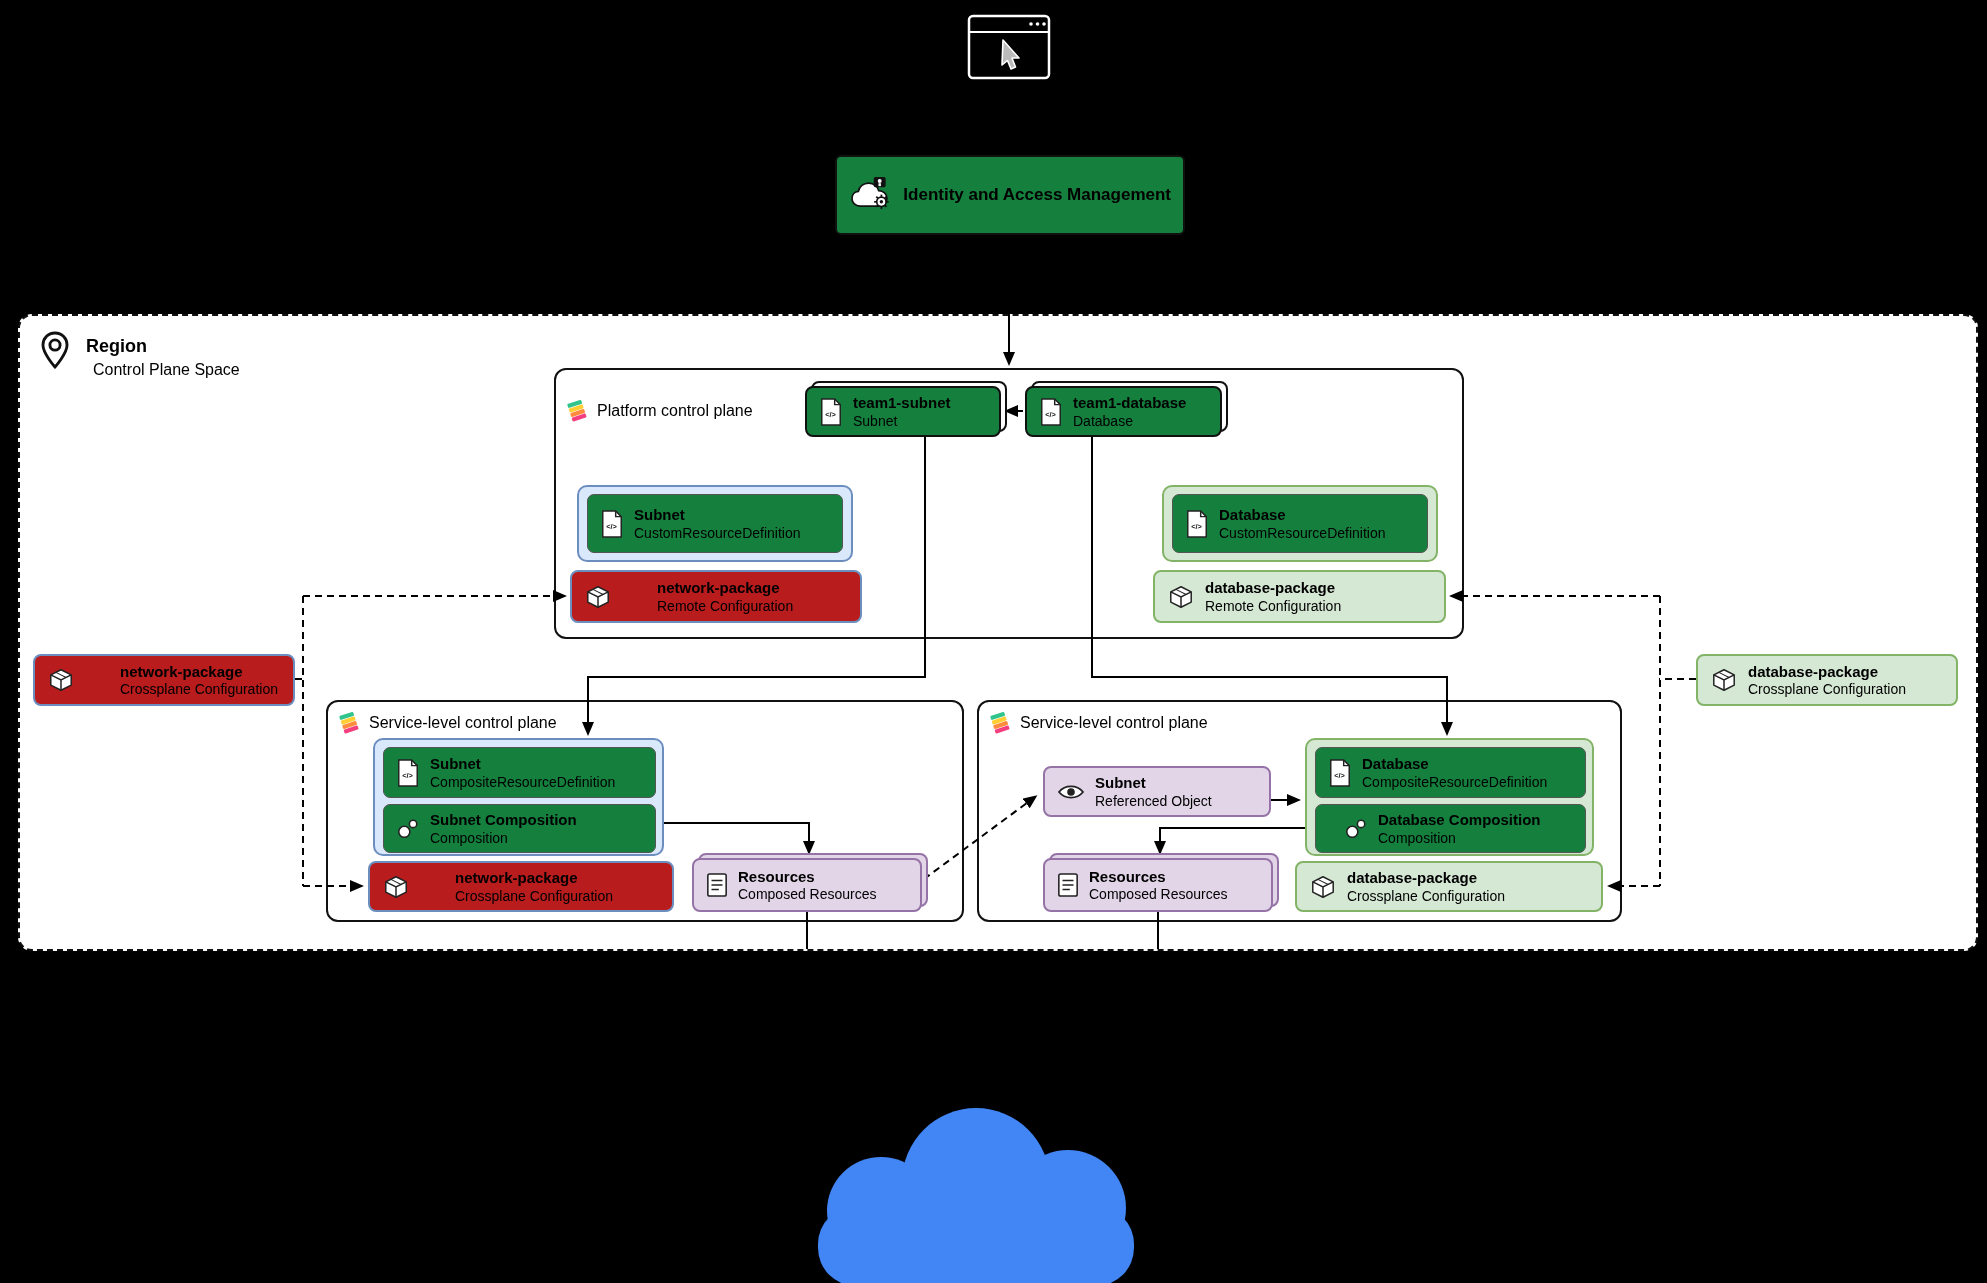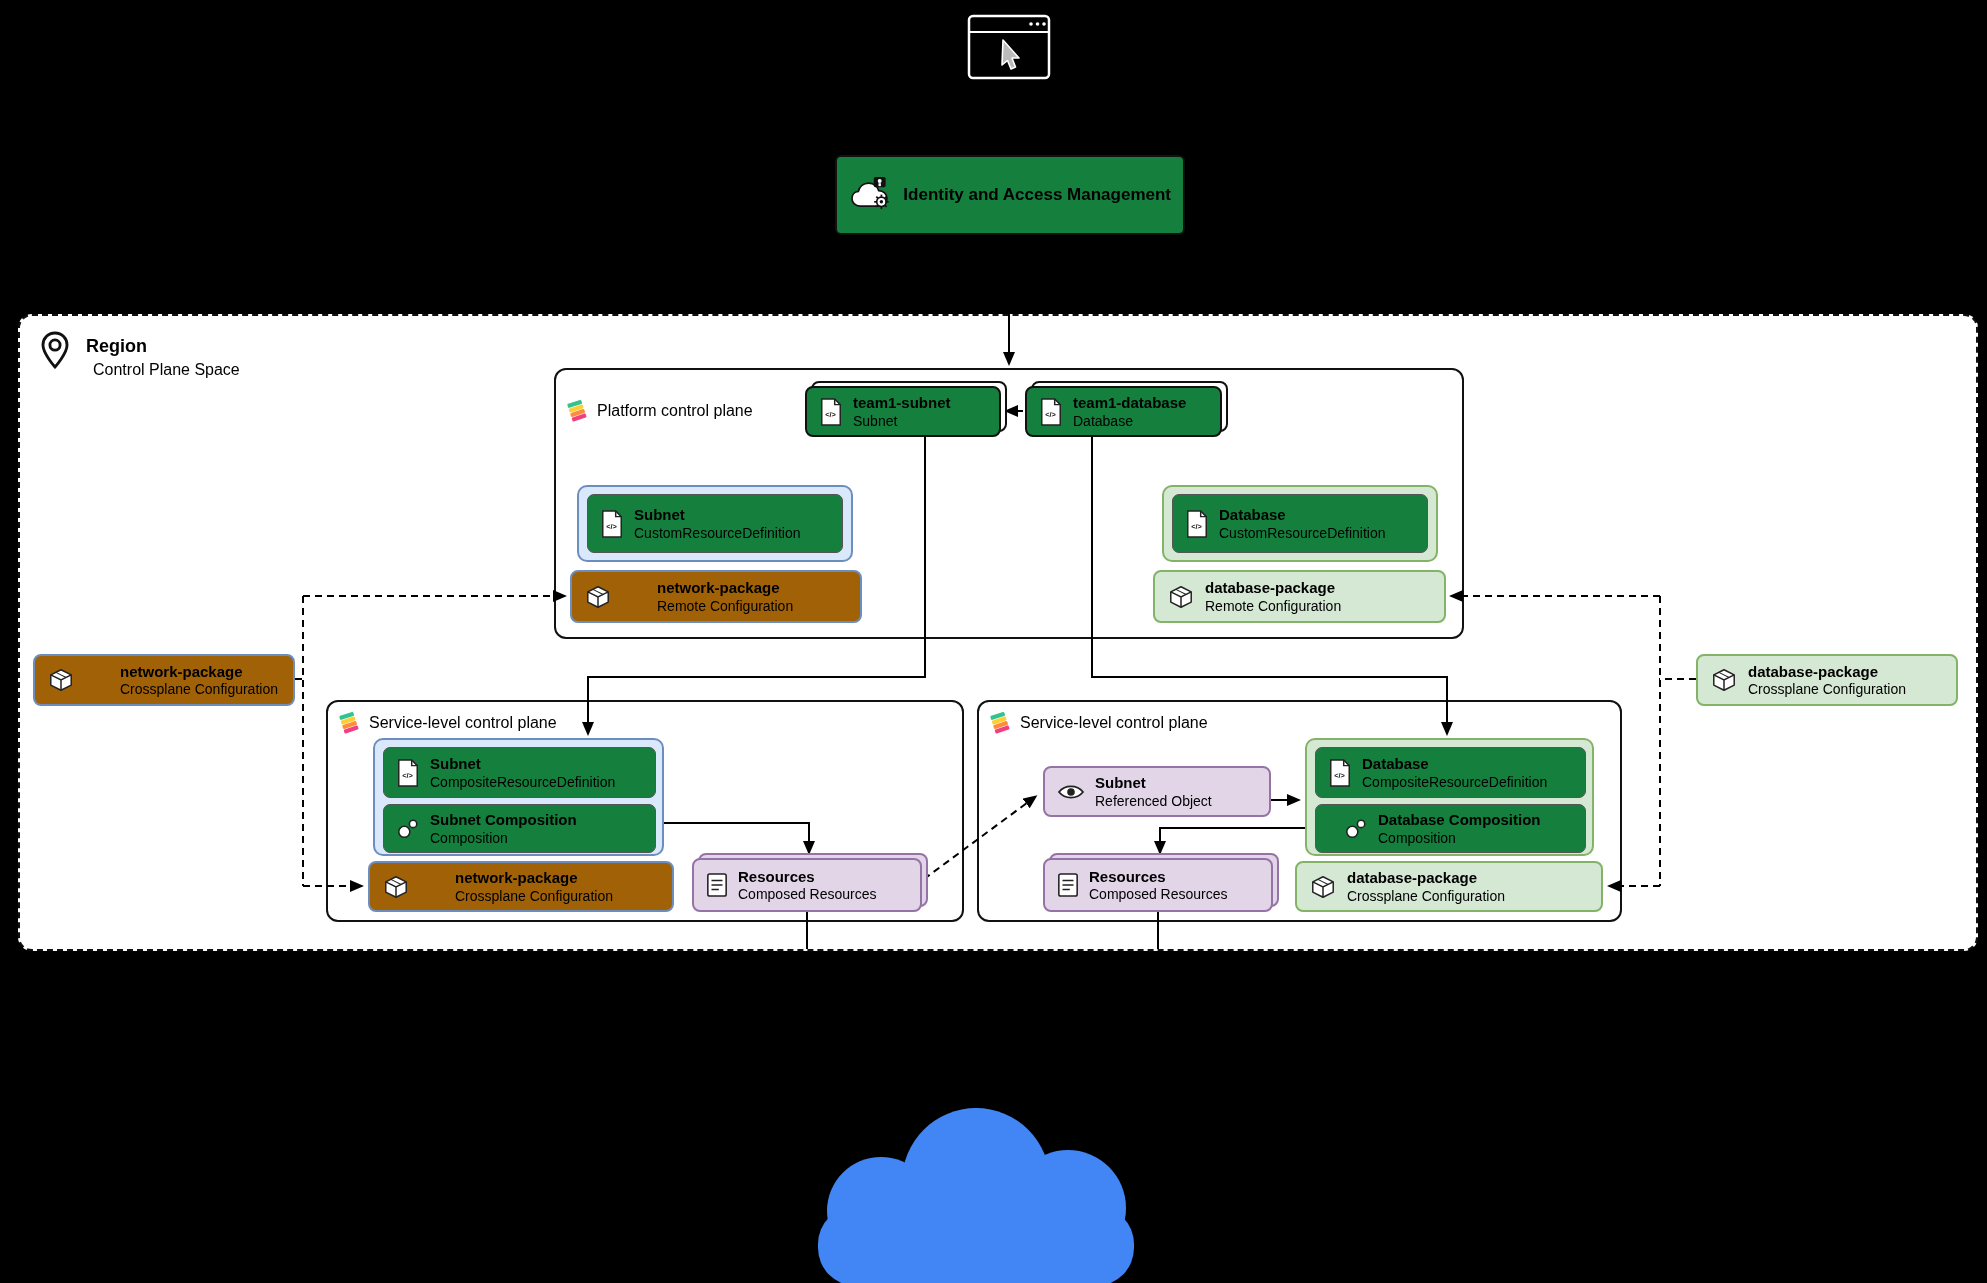--- a/index.html
+++ b/index.html
@@ -13,21 +13,21 @@
   }
   .container-box {
     position:absolute; background:#fff; border:2px solid #111;
     border-radius:12px; box-sizing:border-box;
   }
   .node {
     position:absolute; display:flex; align-items:center; gap:10px;
     padding:4px 12px; background:#15803d; border:2px solid #111;
     border-radius:8px; box-sizing:border-box;
   }
-  .node.blue   { background:#a16207; border-color:#6c8ebf;gap:45px; }
+  .node.blue   { background:#b91c1c; border-color:#6c8ebf;gap:45px; }
   .node.green  { background:#d5e8d4; border-color:#82b366; }
   .node.purple { background:#e1d5e7; border-color:#9673a6; }
   .node.thin   { border:1.6px solid #555; border-radius:7px; }
   .node.center { justify-content:center; }
   .group { position:absolute; border-radius:10px; box-sizing:border-box; }
   .group.blue  { background:#dae8fc; border:2px solid #6c8ebf; }
   .group.green { background:#d5e8d4; border:2px solid #82b366; }
   .shadow { position:absolute; border-radius:8px; box-sizing:border-box; }
   .shadow.white  { background:#fff; border:2px solid #111; }
   .shadow.purple { background:#e1d5e7; border:2px solid #9673a6; }

